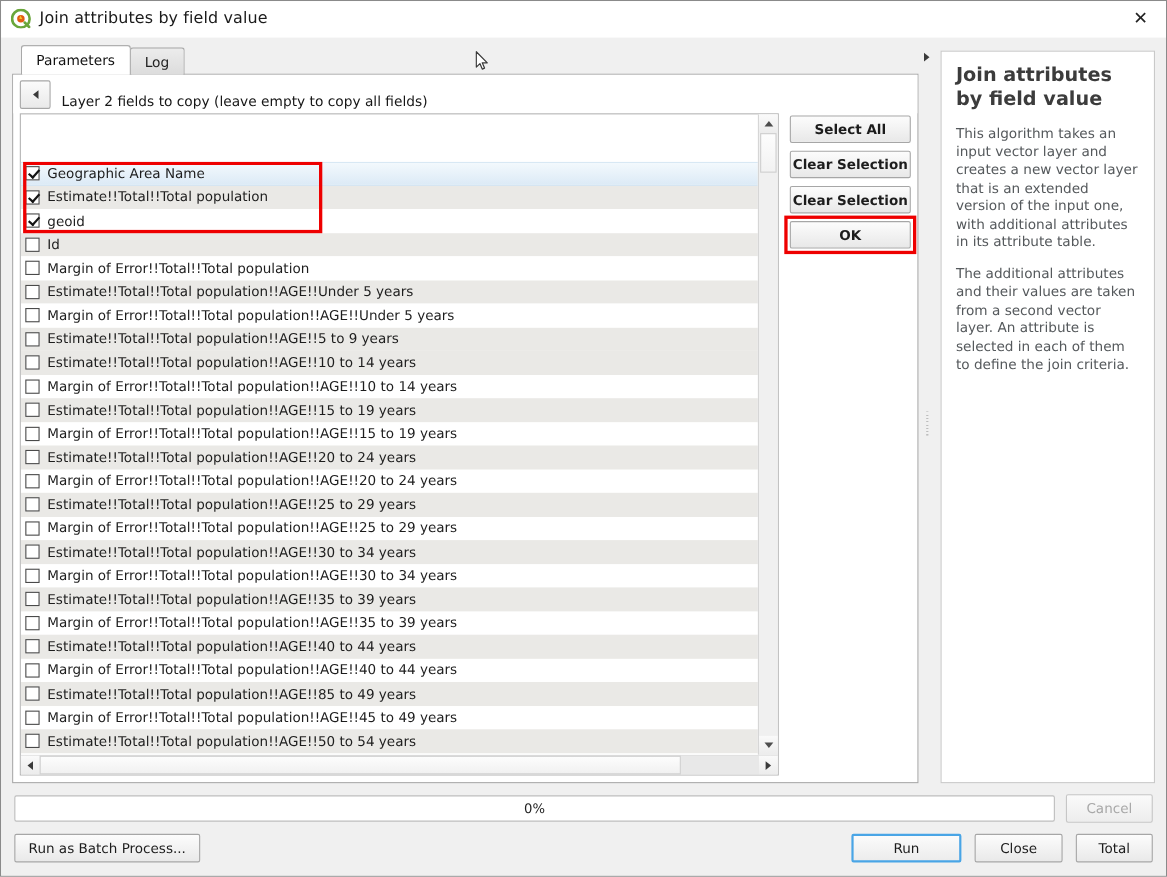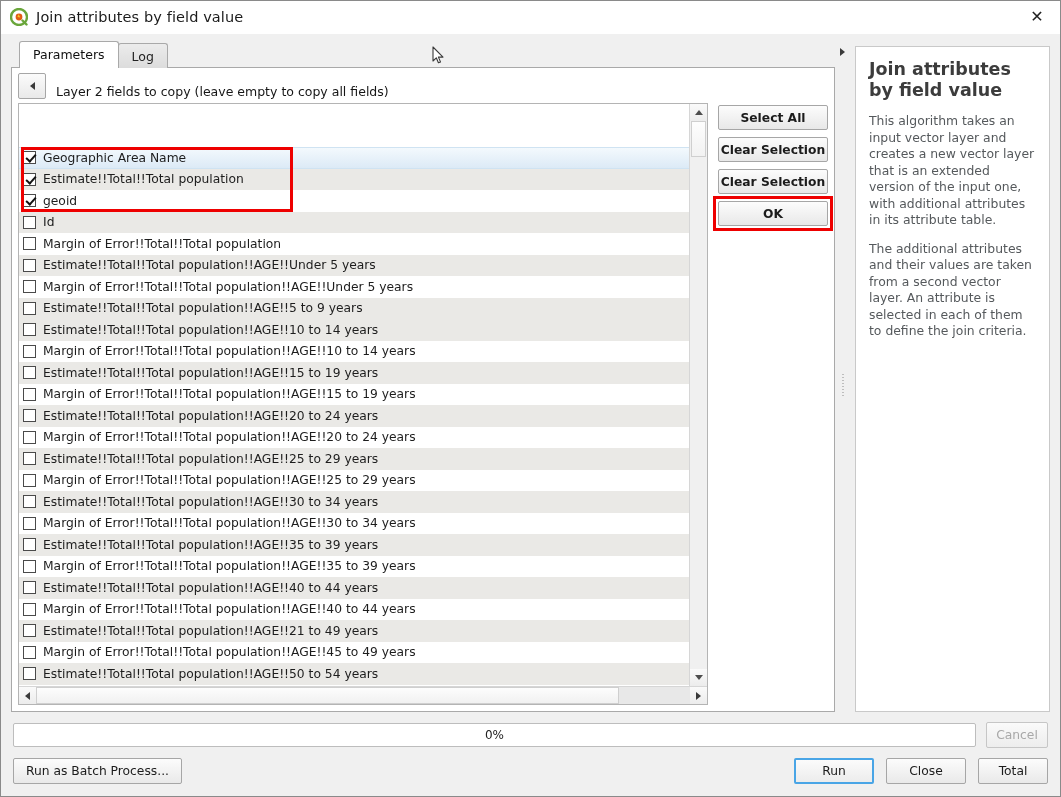--- a/index.html
+++ b/index.html
@@ -379,21 +379,21 @@
     background: #ffffff;
     border-radius: 2px;
     display: flex;
     align-items: center;
     justify-content: center;
     font-size: 12px;
     color: #222;
     box-sizing: border-box;
   }
   #cancel-btn {
-    width: 62px; height: 26px;
+    width: 79px; height: 26px;
     border: 1px solid #c6c6c6;
     background: linear-gradient(#fafafa, #ededed);
     border-radius: 2px;
     color: #a8a8a8;
     font-size: 12.3px;
     display: flex; align-items: center; justify-content: center;
     box-sizing: border-box;
     cursor: default;
   }
   #bottom-row {
@@ -410,21 +410,21 @@
     font-size: 12.3px;
     color: #1c1c1c;
     display: flex; align-items: center; justify-content: center;
     padding: 0 12px;
     box-sizing: border-box;
     font-family: inherit;
     cursor: default;
   }
   #batch-btn { min-width: 138px; }
   #run-btn {
-    width: 80px;
+    width: 100px;
     border: 2px solid #49a5e6;
     background: linear-gradient(#fbfbfb, #ececec);
   }
   #close-dlg-btn { width: 80px; margin-left: 12px; }
   #help-btn { width: 70px; margin-left: 12px; }
   #spacer { flex: 1; }
 
   
   #cursor {
     position: absolute;
@@ -560,21 +560,21 @@
                     <div class="row odd">
                       <span class="cb"></span>
                       <span>Estimate!!Total!!Total population!!AGE!!40 to 44 years</span>
                     </div>
                     <div class="row even">
                       <span class="cb"></span>
                       <span>Margin of Error!!Total!!Total population!!AGE!!40 to 44 years</span>
                     </div>
                     <div class="row odd">
                       <span class="cb"></span>
-                      <span>Estimate!!Total!!Total population!!AGE!!21 to 49 years</span>
+                      <span>Estimate!!Total!!Total population!!AGE!!85 to 49 years</span>
                     </div>
                     <div class="row even">
                       <span class="cb"></span>
                       <span>Margin of Error!!Total!!Total population!!AGE!!45 to 49 years</span>
                     </div>
                     <div class="row odd">
                       <span class="cb"></span>
                       <span>Estimate!!Total!!Total population!!AGE!!50 to 54 years</span>
                     </div>
                     <div class="row even">

